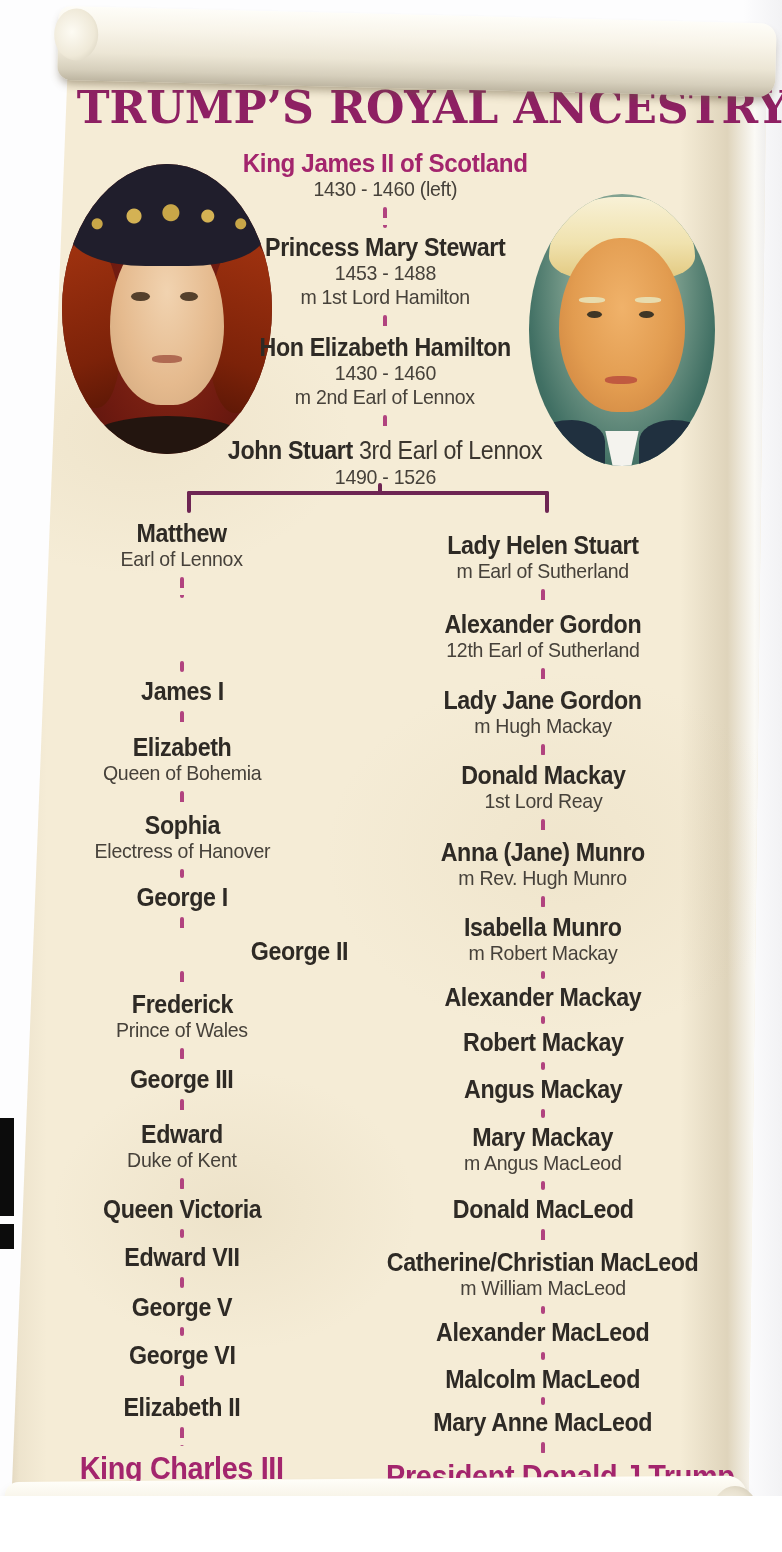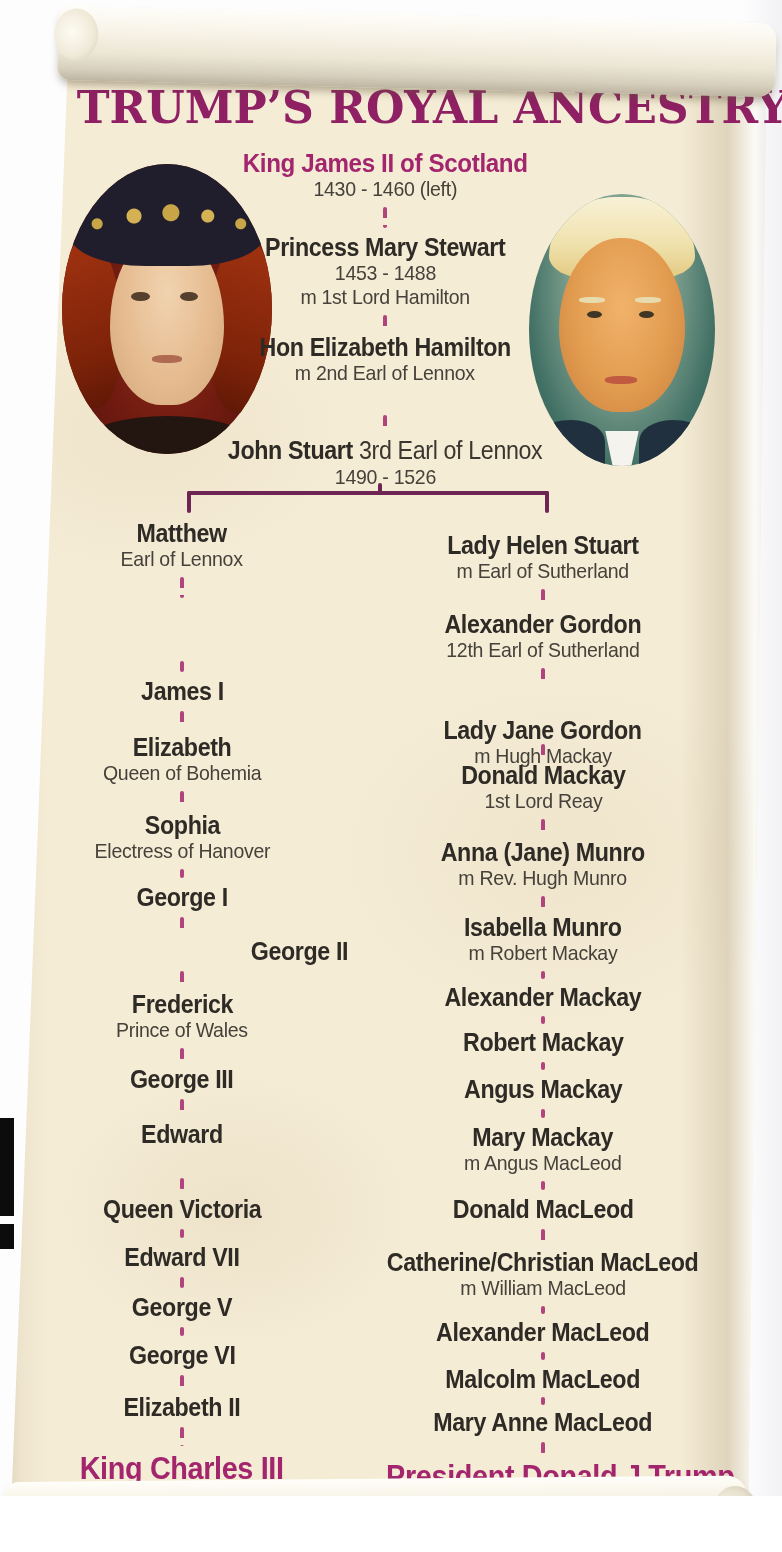--- a/index.html
+++ b/index.html
@@ -171,20 +171,21 @@
         <div><span class="tx"><span class="person-name">King James II of Scotland</span></span></div>
         <div class="person-sub"><span class="tx">1430 - 1460 (left)</span></div>
       </div>
       <div class="person-node" style="top: 234px;">
         <div><span class="tx"><span class="person-name">Princess Mary Stewart</span></span></div>
         <div class="person-sub"><span class="tx">1453 - 1488</span></div>
         <div class="person-sub"><span class="tx">m 1st Lord Hamilton</span></div>
       </div>
       <div class="person-node" style="top: 334px;">
         <div><span class="tx"><span class="person-name">Hon Elizabeth Hamilton</span></span></div>
+        <div class="person-sub"><span class="tx">1430 - 1460</span></div>
         <div class="person-sub"><span class="tx">m 2nd Earl of Lennox</span></div>
       </div>
       <div class="person-node" style="top: 436px;">
         <div><span class="tx"><span class="person-name">John Stuart</span><span class="person-suffix">&nbsp;3rd Earl of Lennox</span></span></div>
         <div class="person-sub"><span class="tx">1490 - 1526</span></div>
       </div>
       <div class="descent-dash" style="left: calc(50% - 2px); top: 207px; height: 21px;"></div>
       <div class="descent-dash" style="left: calc(50% - 2px); top: 315px; height: 13px;"></div>
       <div class="descent-dash" style="left: calc(50% - 2px); top: 415px; height: 15px;"></div>
     </div>
@@ -212,20 +213,21 @@
       </div>
       <div class="person-node" style="top: 991px;">
         <div><span class="tx"><span class="person-name">Frederick</span></span></div>
         <div class="person-sub"><span class="tx">Prince of Wales</span></div>
       </div>
       <div class="person-node" style="top: 1066px;">
         <div><span class="tx"><span class="person-name">George III</span></span></div>
       </div>
       <div class="person-node" style="top: 1121px;">
         <div><span class="tx"><span class="person-name">Edward</span></span></div>
+        <div class="person-sub"><span class="tx">Duke of Kent</span></div>
       </div>
       <div class="person-node" style="top: 1196px;">
         <div><span class="tx"><span class="person-name">Queen Victoria</span></span></div>
       </div>
       <div class="person-node" style="top: 1244px;">
         <div><span class="tx"><span class="person-name">Edward VII</span></span></div>
       </div>
       <div class="person-node" style="top: 1294px;">
         <div><span class="tx"><span class="person-name">George V</span></span></div>
       </div>
@@ -256,21 +258,21 @@
     </div>
   <div id="right-col" class="tree-col">
       <div class="person-node" style="top: 532px;">
         <div><span class="tx"><span class="person-name">Lady Helen Stuart</span></span></div>
         <div class="person-sub"><span class="tx">m Earl of Sutherland</span></div>
       </div>
       <div class="person-node" style="top: 611px;">
         <div><span class="tx"><span class="person-name">Alexander Gordon</span></span></div>
         <div class="person-sub"><span class="tx">12th Earl of Sutherland</span></div>
       </div>
-      <div class="person-node" style="top: 687px; margin-top: 30px;">
+      <div class="person-node" style="top: 687px;">
         <div><span class="tx"><span class="person-name">Lady Jane Gordon</span></span></div>
         <div class="person-sub"><span class="tx">m Hugh Mackay</span></div>
       </div>
       <div class="person-node" style="top: 762px;">
         <div><span class="tx"><span class="person-name">Donald Mackay</span></span></div>
         <div class="person-sub"><span class="tx">1st Lord Reay</span></div>
       </div>
       <div class="person-node" style="top: 839px;">
         <div><span class="tx"><span class="person-name">Anna (Jane) Munro</span></span></div>
         <div class="person-sub"><span class="tx">m Rev. Hugh Munro</span></div>

